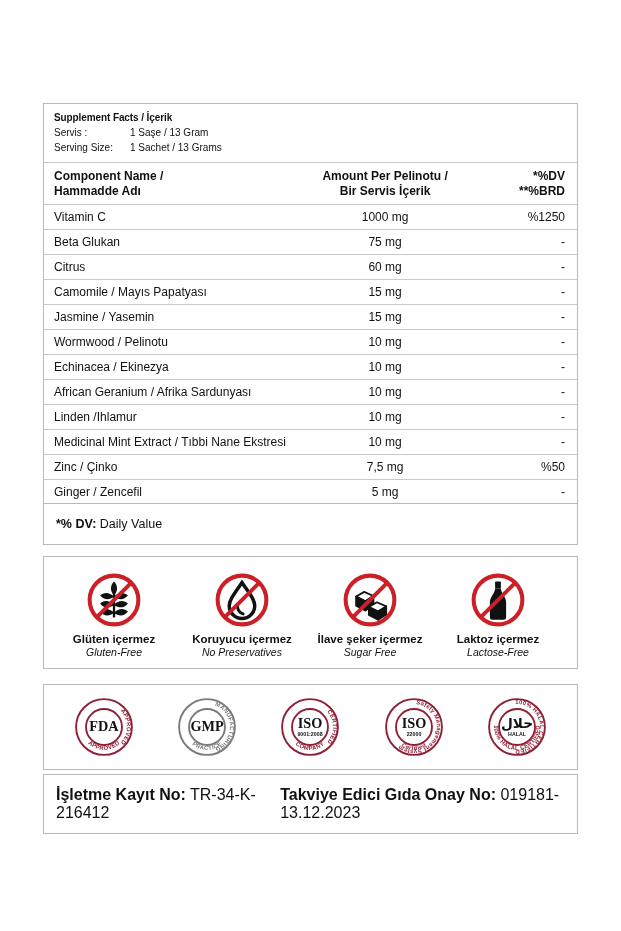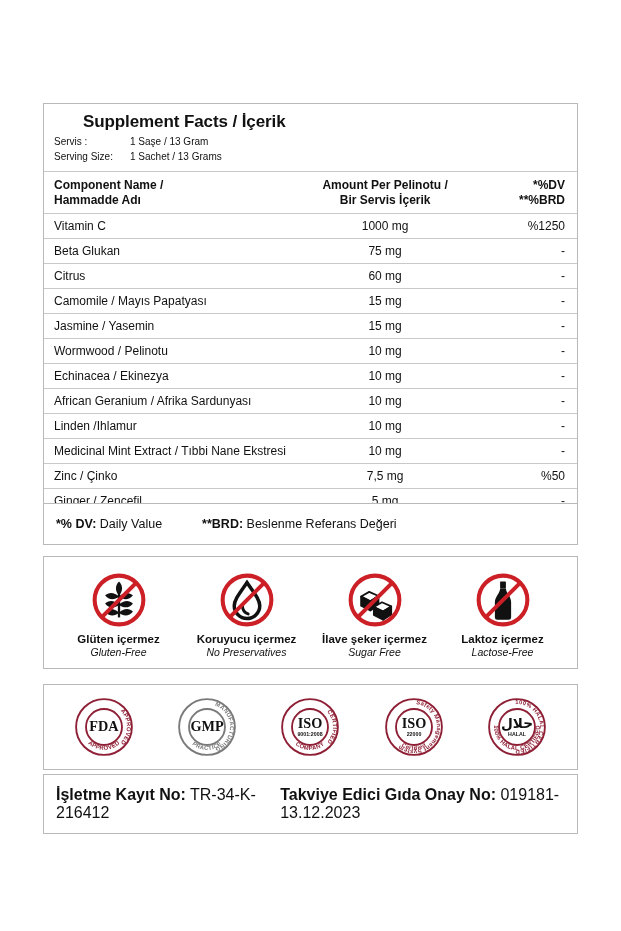--- a/index.html
+++ b/index.html
@@ -16,23 +16,22 @@
     left: 43px; width: 535px;
     border: 1px solid #b9b9b9;
     background: #fff;
   }
 
   
   #facts-panel { top: 103px; }
 
   .facts-head { padding: 8px 10px 7px 10px; }
   .facts-title {
-    font-size: 17px; font-weight: bold; letter-spacing: -0.1px;
+    font-size: 10px; font-weight: bold; letter-spacing: -0.1px;
     margin-bottom: 3px;
-    margin-left: 29px;
   }
   .serving-line { font-size: 10px; line-height: 14.5px; display: flex; }
   .serving-label { width: 76px; flex: none; }
   .serving-value { font-weight: normal; }
 
   table.facts { width: 100%; border-collapse: collapse; }
   table.facts th, table.facts td {
     border-top: 1px solid #c9c9c9;
     font-size: 12px;
     padding: 4.5px 0;
@@ -49,21 +48,21 @@
   
   #footnote-panel { top: 503px; }
   .footnote { font-size: 12.5px; padding: 13px 10px 13px 12px; display: flex; }
   .fn-a { font-weight: bold; }
   .fn-b { margin-left: 40px; font-weight: bold; }
   .fn-norm { font-weight: normal; }
 
   
   #freefrom-panel { top: 556px; }
   .freefrom {
-    display: flex; justify-content: center; align-items: flex-start;
+    display: flex; justify-content: flex-start; align-items: flex-start;
     padding: 12px 6px 10px 6px;
   }
   .ff-item { width: 128px; text-align: center; }
   .ff-icon { height: 62px; display: flex; align-items: center; justify-content: center; }
   .ff-tr { font-size: 11.5px; font-weight: bold; margin-top: 2px; white-space: nowrap; }
   .ff-en { font-size: 10.5px; font-style: italic; margin-top: 1px; white-space: nowrap; }
 
   
   #seals-panel { top: 684px; }
   .seals { display: flex; justify-content: space-around; align-items: center; padding: 9px 8px; }
@@ -179,24 +178,20 @@
         </tbody>
     </table>
   </div>
 
   <div class="panel" id="footnote-panel">
     <div class="footnote">
       <span class="fn-a">
         <span>*% DV:</span>
         <span class="fn-norm">Daily Value</span>
       </span>
-      <span class="fn-b">
-        <span>**BRD:</span>
-        <span class="fn-norm">Beslenme Referans Değeri</span>
-      </span>
     </div>
   </div>
 
   <div class="panel" id="freefrom-panel">
     <div class="freefrom" id="freefrom-row">
         <div class="ff-item">
           <div class="ff-icon">
             <svg width="58" height="58" viewBox="0 0 100 100">
               <g fill="#111">
                 <path d="M50 18c-7 7-7 17 0 24 7-7 7-17 0-24z"></path>

